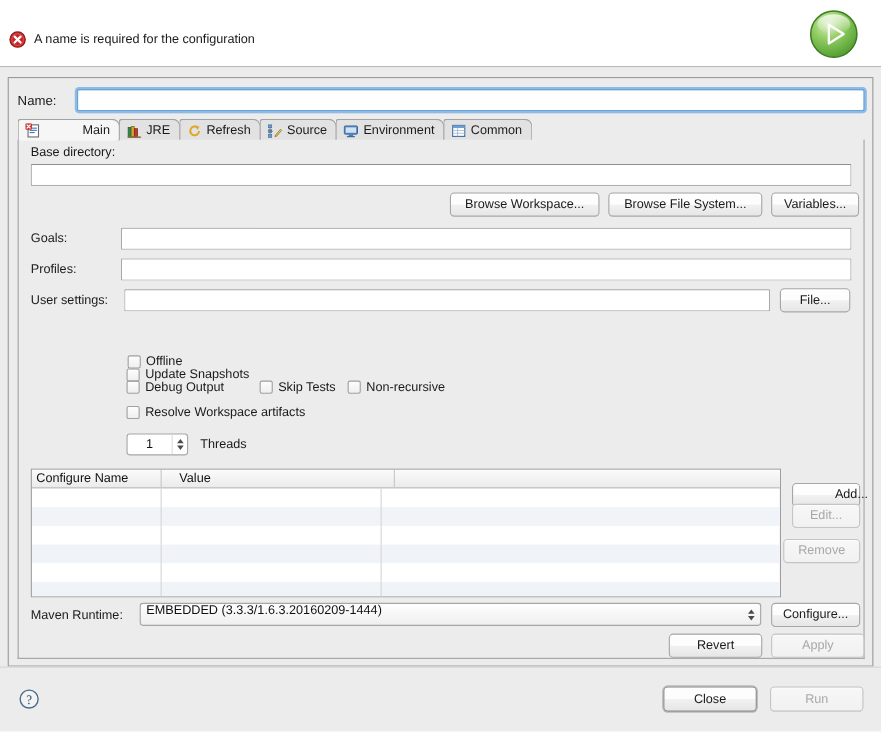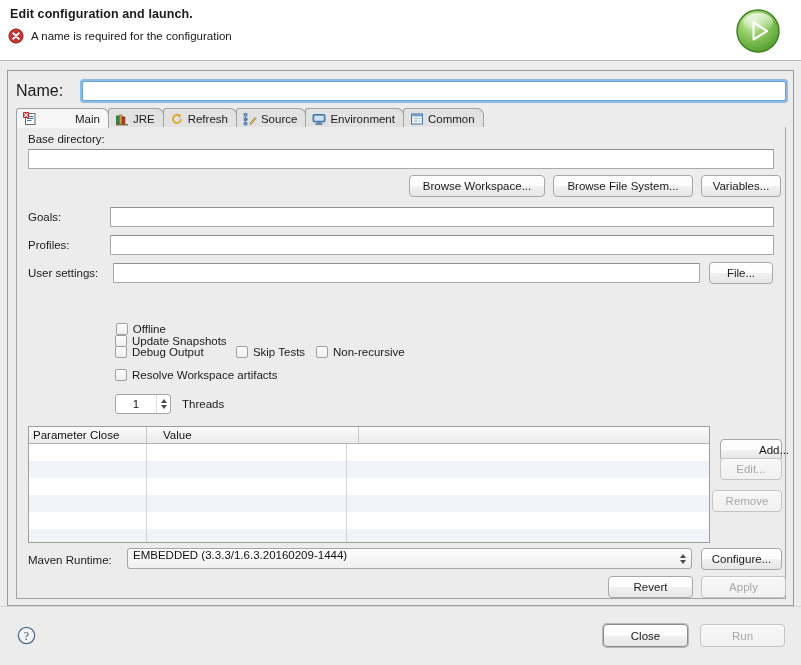--- a/index.html
+++ b/index.html
@@ -67,21 +67,21 @@
 
   
   .name-row {
     position: absolute;
     left: 8px; top: 8px;
     width: 770px; height: 24px;
     display: flex;
     align-items: center;
   }
   .name-label {
-    font-size: 16px;
+    font-size: 12px;
     color: #1a1a1a;
     margin-right: 19px;
   }
   .name-input {
     flex: 1;
     height: 20px;
     background: #ffffff;
     border: 1px solid #5b9ed6;
     outline: 3px solid rgba(110,168,222,.55);
     outline-offset: -1px;
@@ -314,21 +314,20 @@
     left: 0; top: 0; width: 801px; height: 1px;
     background: #d4d4d4;
   }
 </style>
 </head>
 <body>
 
 <div id="root">
 
   <div class="header">
-    <div class="header-title">Edit configuration and launch.</div>
 
     <div class="header-msg-row">
       <svg class="error-icon" viewBox="0 0 16 16">
         <circle cx="8" cy="8" r="7" fill="#c62828" stroke="#8e1515" stroke-width="1"></circle>
         <circle cx="8" cy="8" r="5.4" fill="none" stroke="#e06666" stroke-width="1" opacity=".55"></circle>
         <path d="M5.3 5.3 L10.7 10.7 M10.7 5.3 L5.3 10.7" stroke="#ffffff" stroke-width="2" stroke-linecap="round"></path>
       </svg>
       <span class="header-msg">A name is required for the configuration</span>
     </div>
 
@@ -478,21 +477,21 @@
           <span class="spinner-val">1</span>
           <span class="spinner-arrows">
             <span class="ar-up"></span>
             <span class="ar-dn"></span>
           </span>
         </div>
         <span class="lbl" style="left:165px; top:271px;">Threads</span>
 
         <div class="table-wrap" style="left:11px; top:299px; width:682px; height:117px;">
           <div class="tbl-head">
-            <div class="th" style="width:118px;">Parameter Close</div>
+            <div class="th" style="width:118px;">Configure Name</div>
             <div class="th" style="width:200px;margin-left:12px;">Value</div>
             <div class="th" style="flex:1;"></div>
           </div>
           <div class="tbl-body">
             <div class="trow">
               <div class="tcell" style="width:118px;"></div>
               <div class="tcell" style="width:200px;"></div>
               <div class="tcell" style="flex:1;"></div>
             </div>
             <div class="trow alt">

